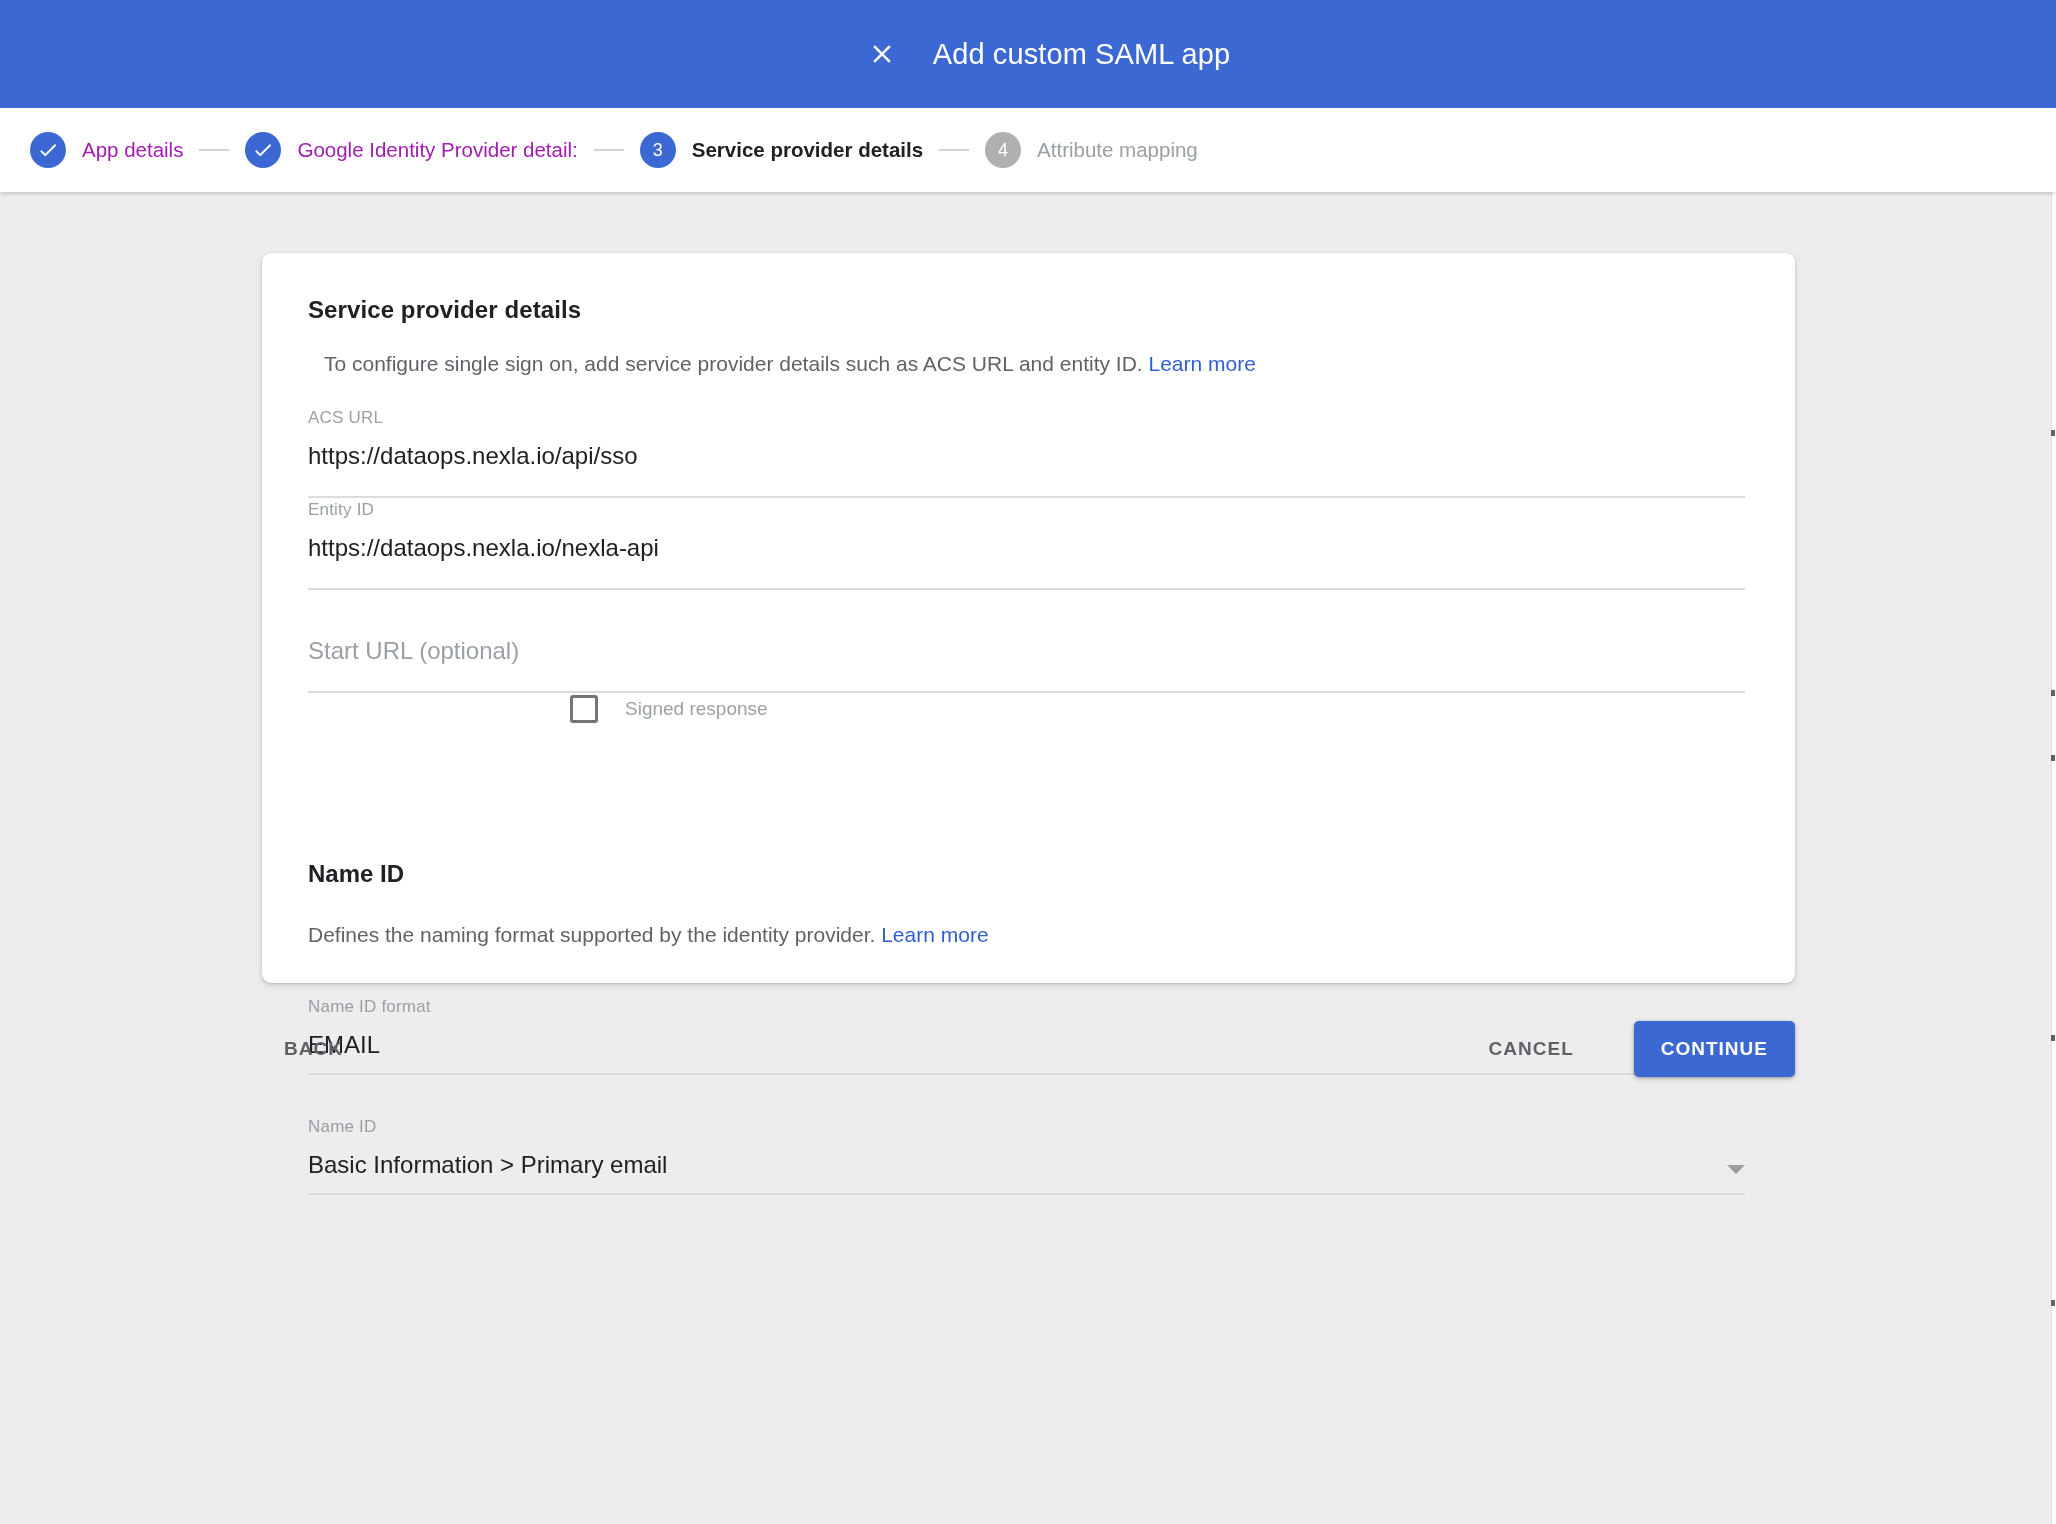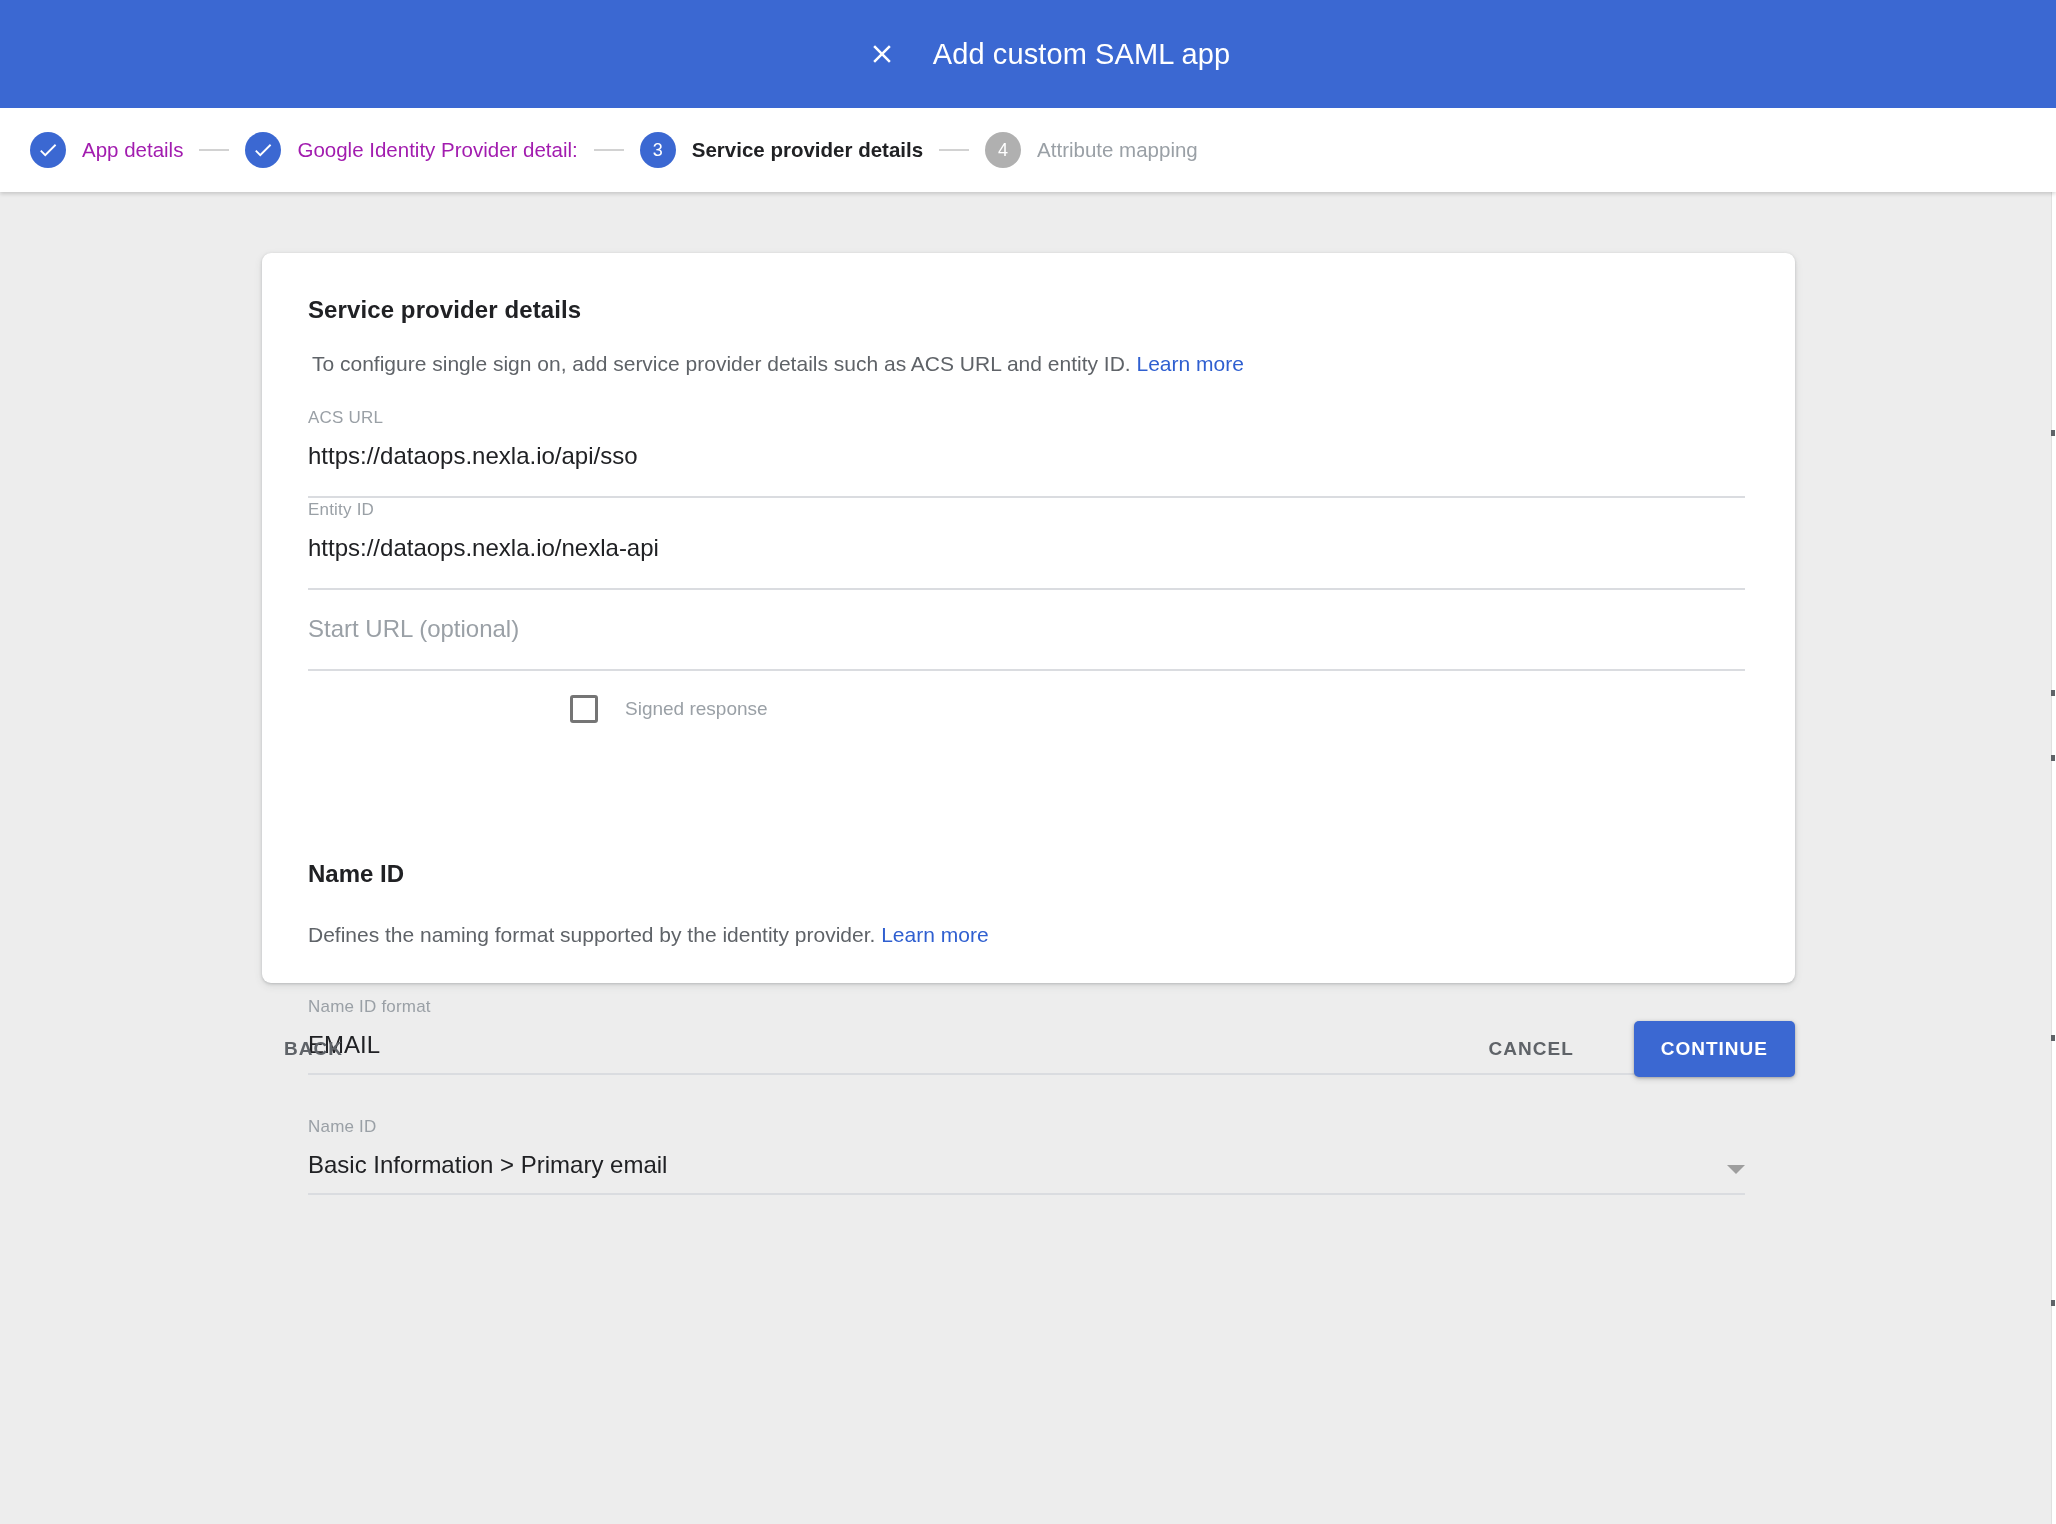--- a/index.html
+++ b/index.html
@@ -124,21 +124,21 @@
   .card-title {
     font-size: 24px;
     font-weight: 700;
     color: #202124;
     letter-spacing: 0.1px;
     margin: 0 0 26px 0;
   }
   .card-desc {
     font-size: 21px;
     color: #5f6368;
-    margin: 4px;
+    margin: 16px;
     line-height: 1.3;
   }
   a.learn-more {
     color: #2f5fd0;
     text-decoration: none;
     cursor: pointer;
   }
 
   
   .field {
@@ -346,21 +346,21 @@
     <div class="field" style="top:156px;">
       <div class="field-label">ACS URL</div>
       <div class="field-value">https://dataops.nexla.io/api/sso</div>
     </div>
 
     <div class="field" style="top:248px;">
       <div class="field-label">Entity ID</div>
       <div class="field-value">https://dataops.nexla.io/nexla-api</div>
     </div>
 
-    <div class="field" style="top:364px;">
+    <div class="field" style="top:386px;">
       <div class="field-value placeholder">Start URL (optional)</div>
     </div>
 
     <div class="checkbox-row" style="top:442px;">
       <div class="checkbox-box"></div>
       <div class="checkbox-label">Signed response</div>
     </div>
 
     <div class="section-title" style="top:607px;">Name ID</div>
 

